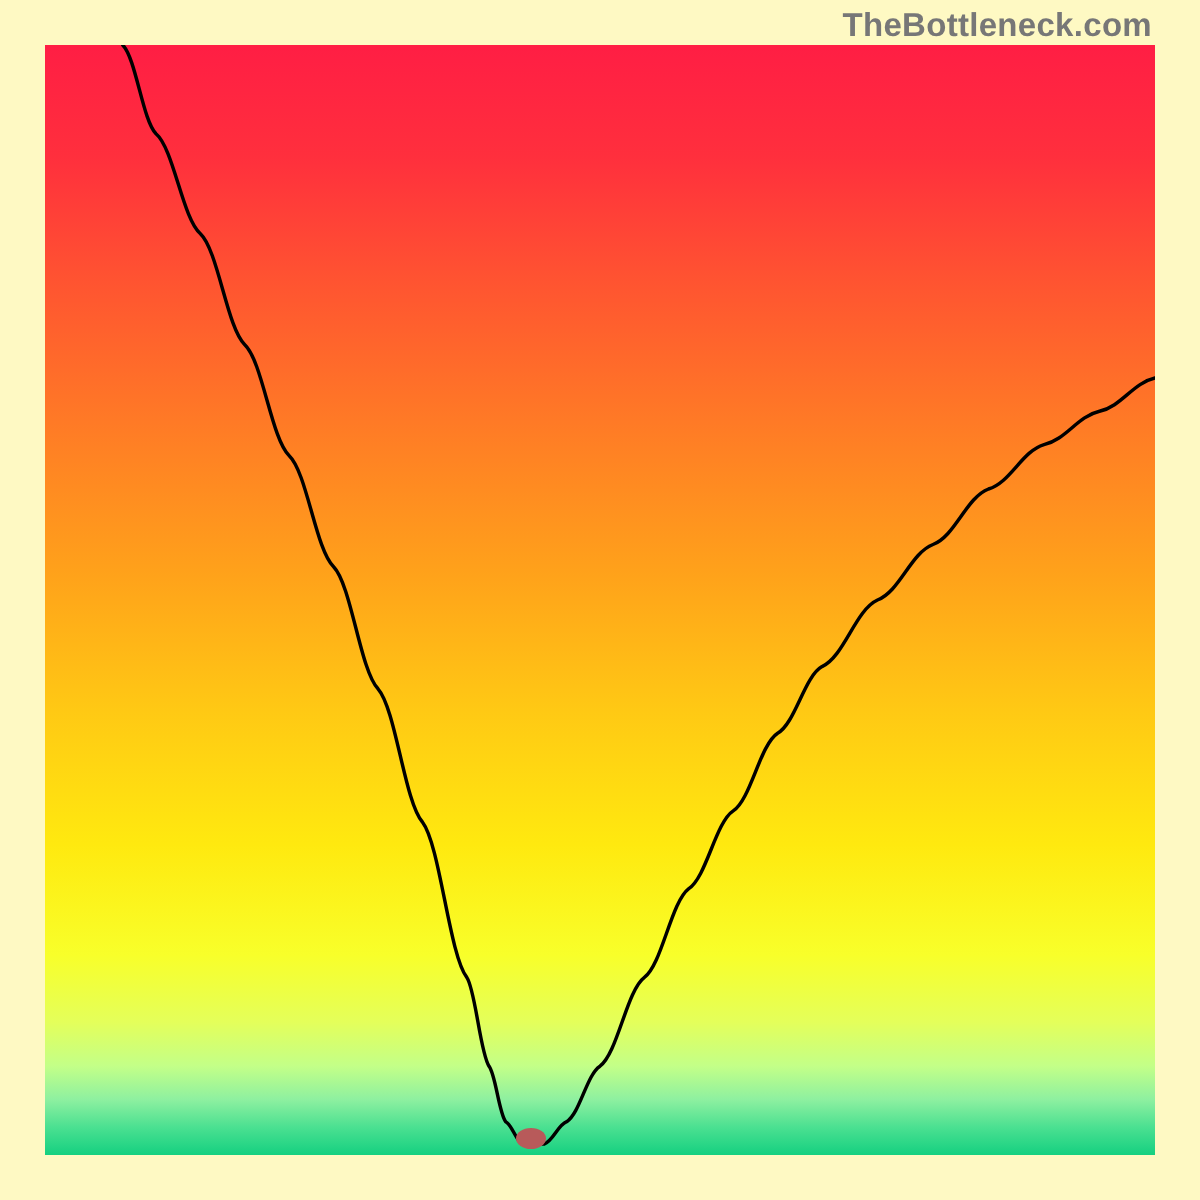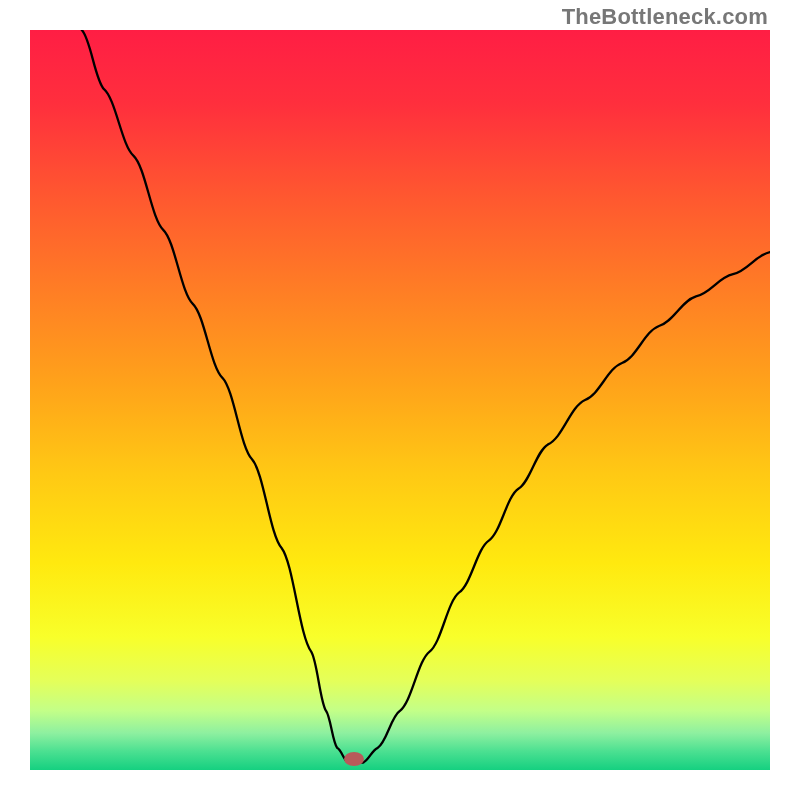--- a/index.html
+++ b/index.html
@@ -9,21 +9,21 @@
     height: 800px;
     background: #000;
     overflow: hidden;
   }
   .frame {
     position: absolute;
     left: 0;
     top: 0;
     width: 800px;
     height: 800px;
-    background: #ffffff;
+    background: #fef9c3;
     text-decoration: underline;
   }
   .plot-area {
     position: absolute;
     left: 30px;
     top: 30px;
     width: 740px;
     height: 740px;
   }
   .watermark {

